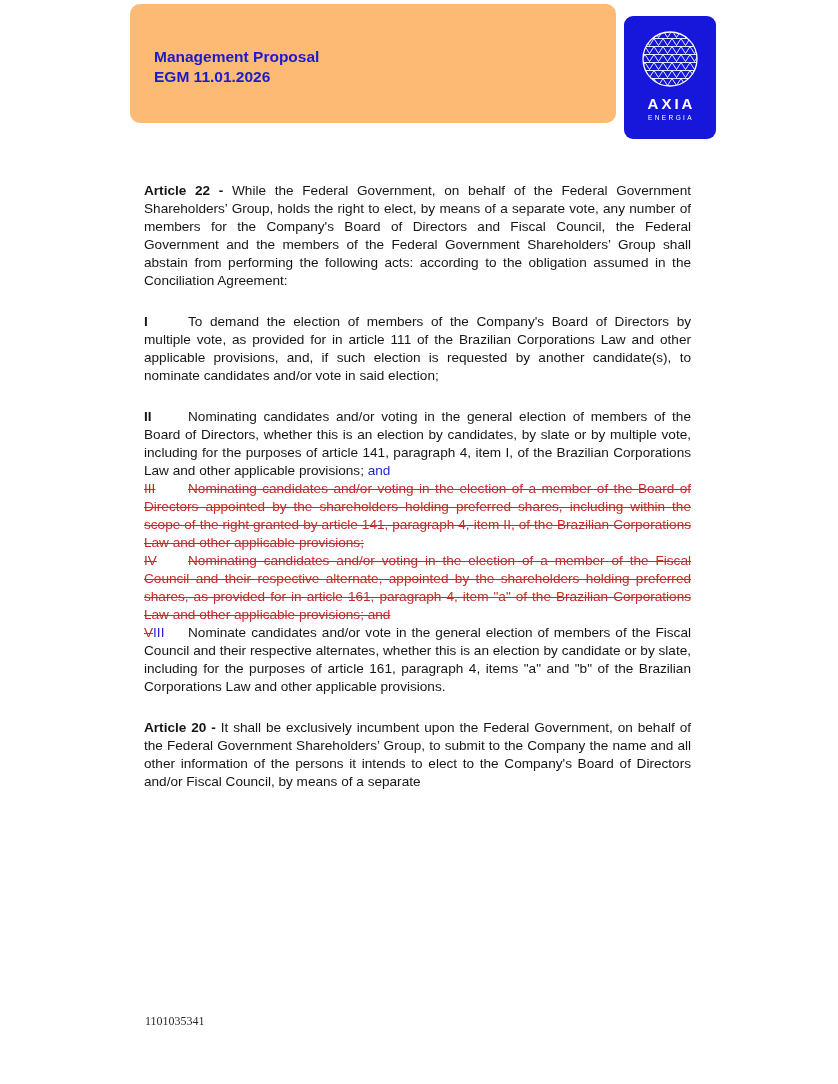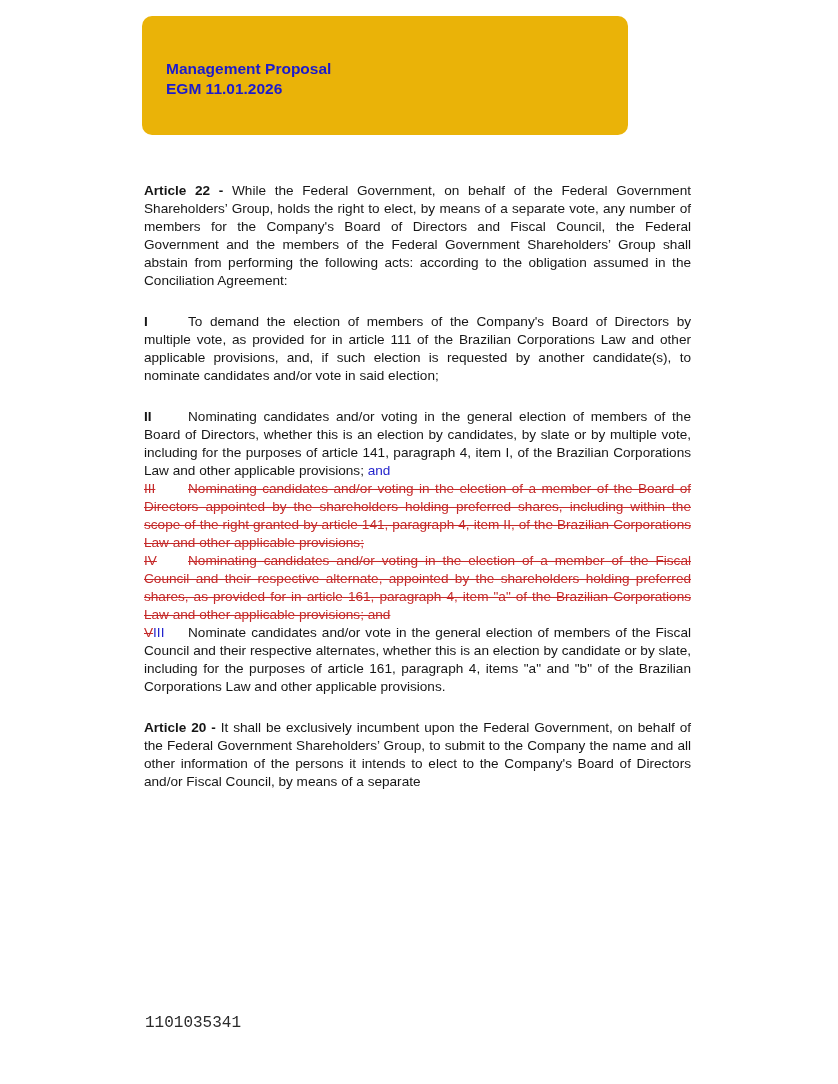--- a/index.html
+++ b/index.html
@@ -4,22 +4,22 @@
 <style>
   html,body{margin:0;padding:0;}
   body{
     width:838px;height:1084px;background:#ffffff;position:relative;
     font-family:"Liberation Sans", sans-serif;color:#161616;
   }
   .page{position:absolute;inset:0;overflow:hidden;}
 
   
   .header-band{
-    position:absolute;left:130px;top:16px;width:486px;height:119px;
-    background:#eab308;border-radius:10px;margin-left:12px;
+    position:absolute;left:130px;top:4px;width:486px;height:119px;
+    background:#fdba74;border-radius:10px;
   }
   .header-title{
     position:absolute;left:24px;top:43px;
     font-weight:bold;font-size:15.5px;line-height:20px;color:#1b1bcd;
   }
 
   
   .logo-box{
     position:absolute;left:624px;top:16px;width:92px;height:123px;
     background:#1717db;border-radius:9px;text-align:center;overflow:hidden;
@@ -36,35 +36,53 @@
   .para{margin:0 0 0 0;}
   .gap-after{margin-bottom:23px;}
   .marker{display:inline-block;width:44px;vertical-align:baseline;}
   .bold{font-weight:bold;}
   .del{color:#c52b2b;text-decoration:line-through;text-decoration-thickness:1.2px;}
   .ins{color:#2424cc;text-decoration-thickness:1.2px;}
 
   
   .footer-num{
     position:absolute;left:145px;top:1014px;
-    font-family:Liberation Mono, monospace;font-size:16px;color:#2a2a2a;
+    font-family:Liberation Serif, serif;font-size:12px;color:#2a2a2a;
   }
 </style>
 </head>
 <body>
 
 <div class="page">
 
   <div class="header-band">
     <div class="header-title">
       <div>Management Proposal</div>
       <div>EGM 11.01.2026</div>
     </div>
   </div>
 
+  <div class="logo-box">
+    <svg width="68" height="74" viewBox="0 0 68 74" aria-hidden="true">
+      <defs>
+        <pattern id="tri" width="9" height="8" patternUnits="userSpaceOnUse">
+          <path d="M0 0.5 H9 M0 0.5 L4.5 7.5 L9 0.5" fill="none" stroke="#ffffff" stroke-width="0.9"></path>
+        </pattern>
+        <clipPath id="sph">
+            <circle cx="34" cy="37" r="27"></circle>
+          </clipPath>
+      </defs>
+      <g clip-path="url(#sph)">
+        <rect x="0" y="0" width="68" height="74" fill="url(#tri)"></rect>
+      </g>
+      <circle cx="34" cy="37" r="27" fill="none" stroke="#ffffff" stroke-width="1.3"></circle>
+    </svg>
+    <div class="logo-name">AXIA</div>
+    <div class="logo-subname">ENERGIA</div>
+  </div>
 
   <div class="content">
 
     <p class="para gap-after"><span class="bold">Article 22 -</span><span> While the Federal Government, on behalf of the Federal Government Shareholders’ Group, holds the right to elect, by means of a separate vote, any number of members for the Company's Board of Directors and Fiscal Council, the Federal Government and the members of the Federal Government Shareholders’ Group shall abstain from performing the following acts: according to the obligation assumed in the Conciliation Agreement:</span></p>
 
     <p class="para gap-after"><span class="marker"><span class="bold">I</span></span><span>To demand the election of members of the Company's Board of Directors by multiple vote, as provided for in article 111 of the Brazilian Corporations Law and other applicable provisions, and, if such election is requested by another candidate(s), to nominate candidates and/or vote in said election;</span></p>
 
     <p class="para"><span class="marker"><span class="bold">II</span></span><span>Nominating candidates and/or voting in the general election of members of the Board of Directors, whether this is an election by candidates, by slate or by multiple vote, including for the purposes of article 141, paragraph 4, item I, of the Brazilian Corporations Law and other applicable provisions;</span><span class="ins"> and</span></p>
 
     <p class="para"><span class="marker"><span class="del">III</span></span><span class="del">Nominating candidates and/or voting in the election of a member of the Board of Directors appointed by the shareholders holding preferred shares, including within the scope of the right granted by article 141, paragraph 4, item II, of the Brazilian Corporations Law and other applicable provisions;</span></p>

